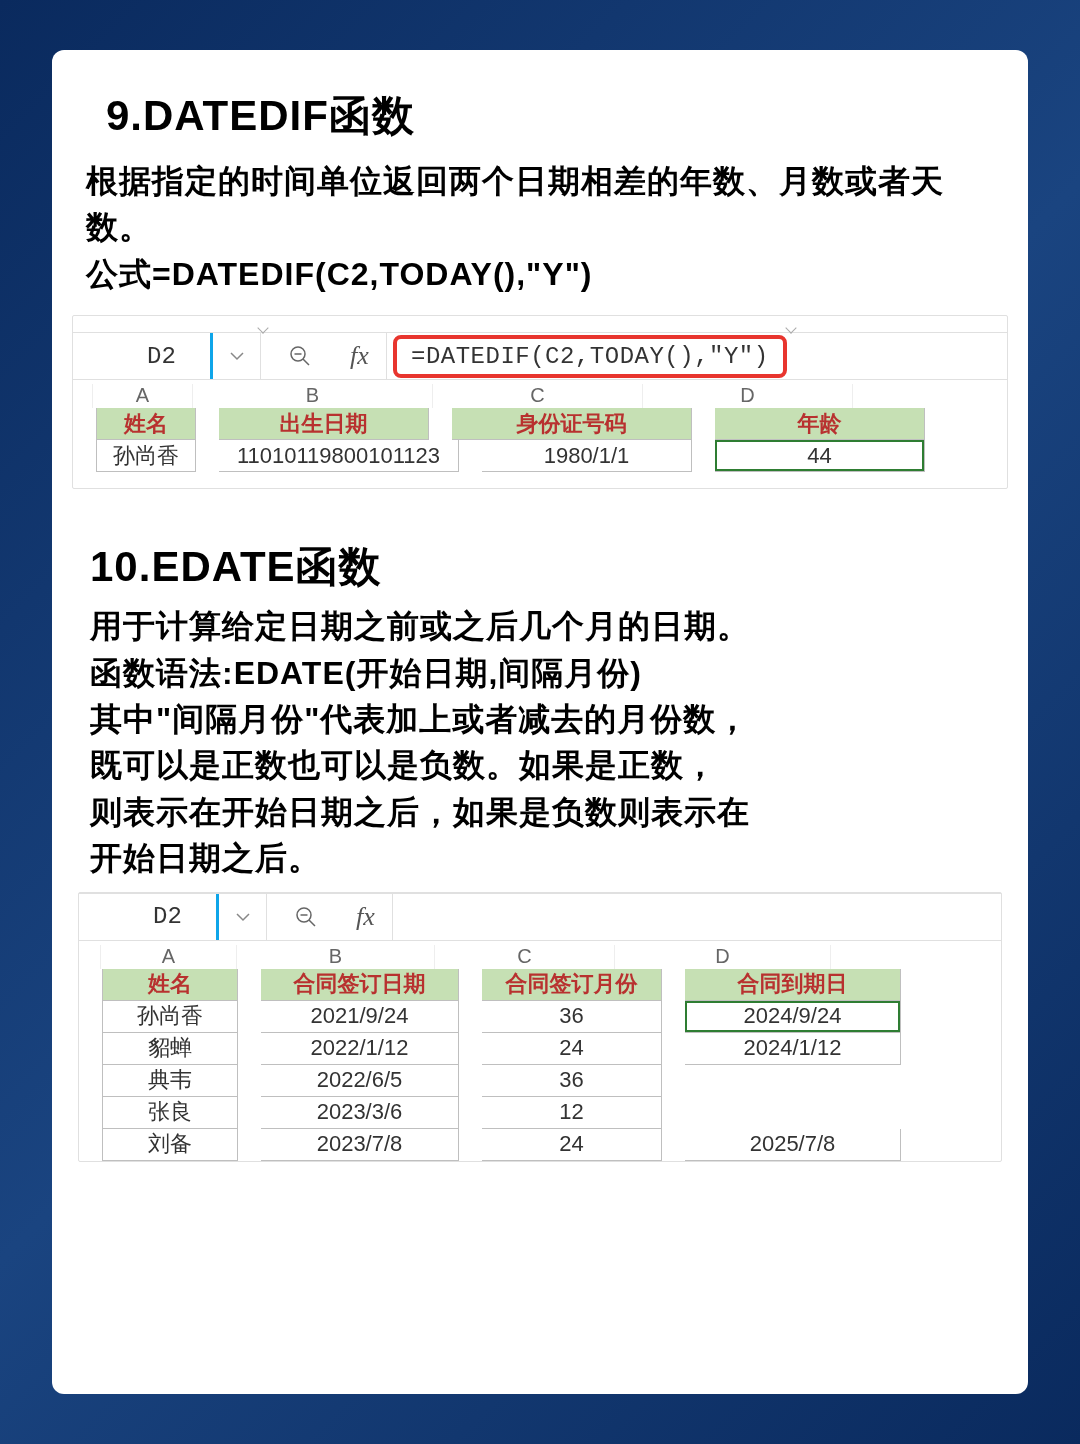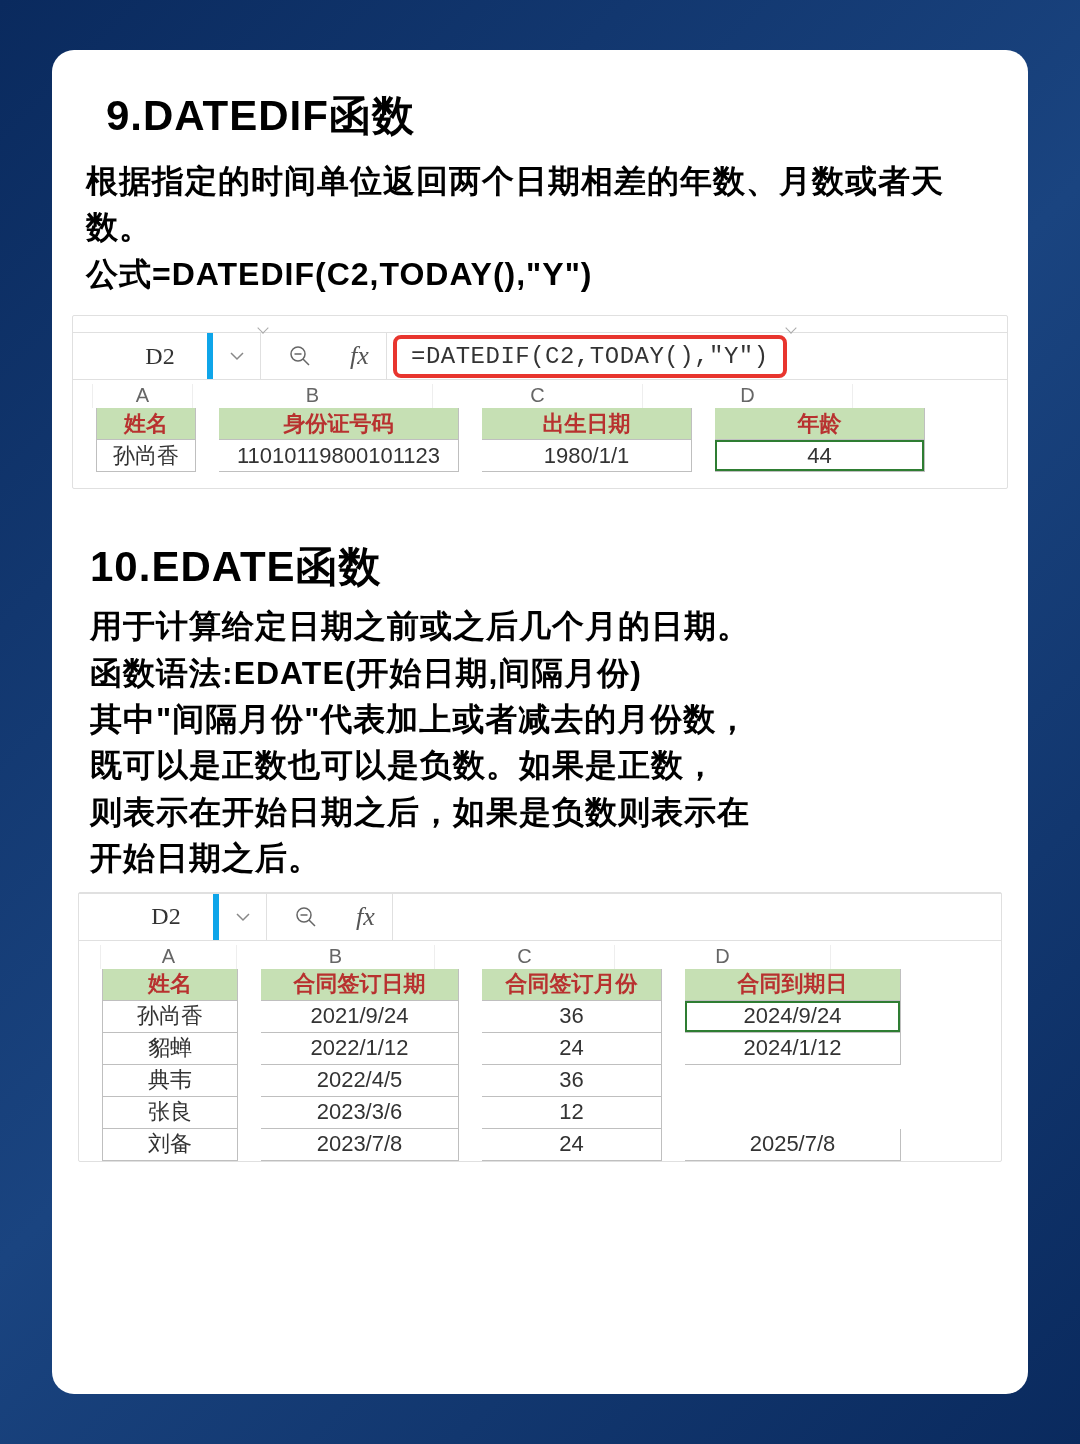--- a/index.html
+++ b/index.html
@@ -6,21 +6,21 @@
   body {
     width: 1080px;
     height: 1444px;
     background: linear-gradient(135deg, #0a2a5e 0%, #1a4480 50%, #0a2a5e 100%);
     font-family: "Microsoft YaHei", "PingFang SC", sans-serif;
     padding: 50px 52px;
     position: relative;
   }
   .card {
     background: #ffffff;
-    border-radius: 22px;
+    border-radius: 12px;
     width: 100%;
     height: 100%;
     padding: 38px 30px 30px 30px;
     position: relative;
     overflow: hidden;
   }
   .section-title {
     font-size: 42px;
     font-weight: 900;
     color: #000;
@@ -67,23 +67,23 @@
     display: flex;
     align-items: center;
     height: 48px;
     border-top: 1px solid #e0e0e0;
     border-bottom: 1px solid #e0e0e0;
   }
   .cell-ref {
     width: 140px;
     text-align: center;
     font-size: 24px;
-    font-family: Liberation Serif, serif;
+    font-family: Liberation Mono, monospace;
     color: #333;
-    border-right: 6px solid #0ea5e9;
+    border-right: 3px solid #0ea5e9;
     height: 100%;
     display: flex;
     align-items: center;
     justify-content: center;
     padding-left: 40px;
   }
   .dropdown-icon {
     width: 48px;
     height: 100%;
     display: flex;
@@ -221,22 +221,22 @@
       <div class="grid g1">
         <div class="col-headers">
           <div class="rowh"></div>
           <div class="cA">A</div>
           <div class="cB">B</div>
           <div class="cC">C</div>
           <div class="cD">D</div>
         </div>
         <div class="data-row header">
           <div class="cell cA">姓名</div>
+          <div class="cell cC">出生日期</div>
           <div class="cell cB">身份证号码</div>
-          <div class="cell cC">出生日期</div>
           <div class="cell cD">年龄</div>
         </div>
         <div class="data-row">
           <div class="cell cA">孙尚香</div>
           <div class="cell cB">11010119800101123</div>
           <div class="cell cC">1980/1/1</div>
           <div class="cell cD active-outline">44</div>
         </div>
       </div>
     </div>
@@ -291,21 +291,21 @@
           <div class="cell cD active-outline">2024/9/24</div>
         </div>
         <div class="data-row">
           <div class="cell cA">貂蝉</div>
           <div class="cell cB">2022/1/12</div>
           <div class="cell cC">24</div>
           <div class="cell cD">2024/1/12</div>
         </div>
         <div class="data-row">
           <div class="cell cA">典韦</div>
-          <div class="cell cB">2022/4/5</div>
+          <div class="cell cB">2022/6/5</div>
           <div class="cell cC">36</div>
         </div>
         <div class="data-row">
           <div class="cell cA">张良</div>
           <div class="cell cB">2023/3/6</div>
           <div class="cell cC">12</div>
         </div>
         <div class="data-row">
           <div class="cell cA">刘备</div>
           <div class="cell cB">2023/7/8</div>

